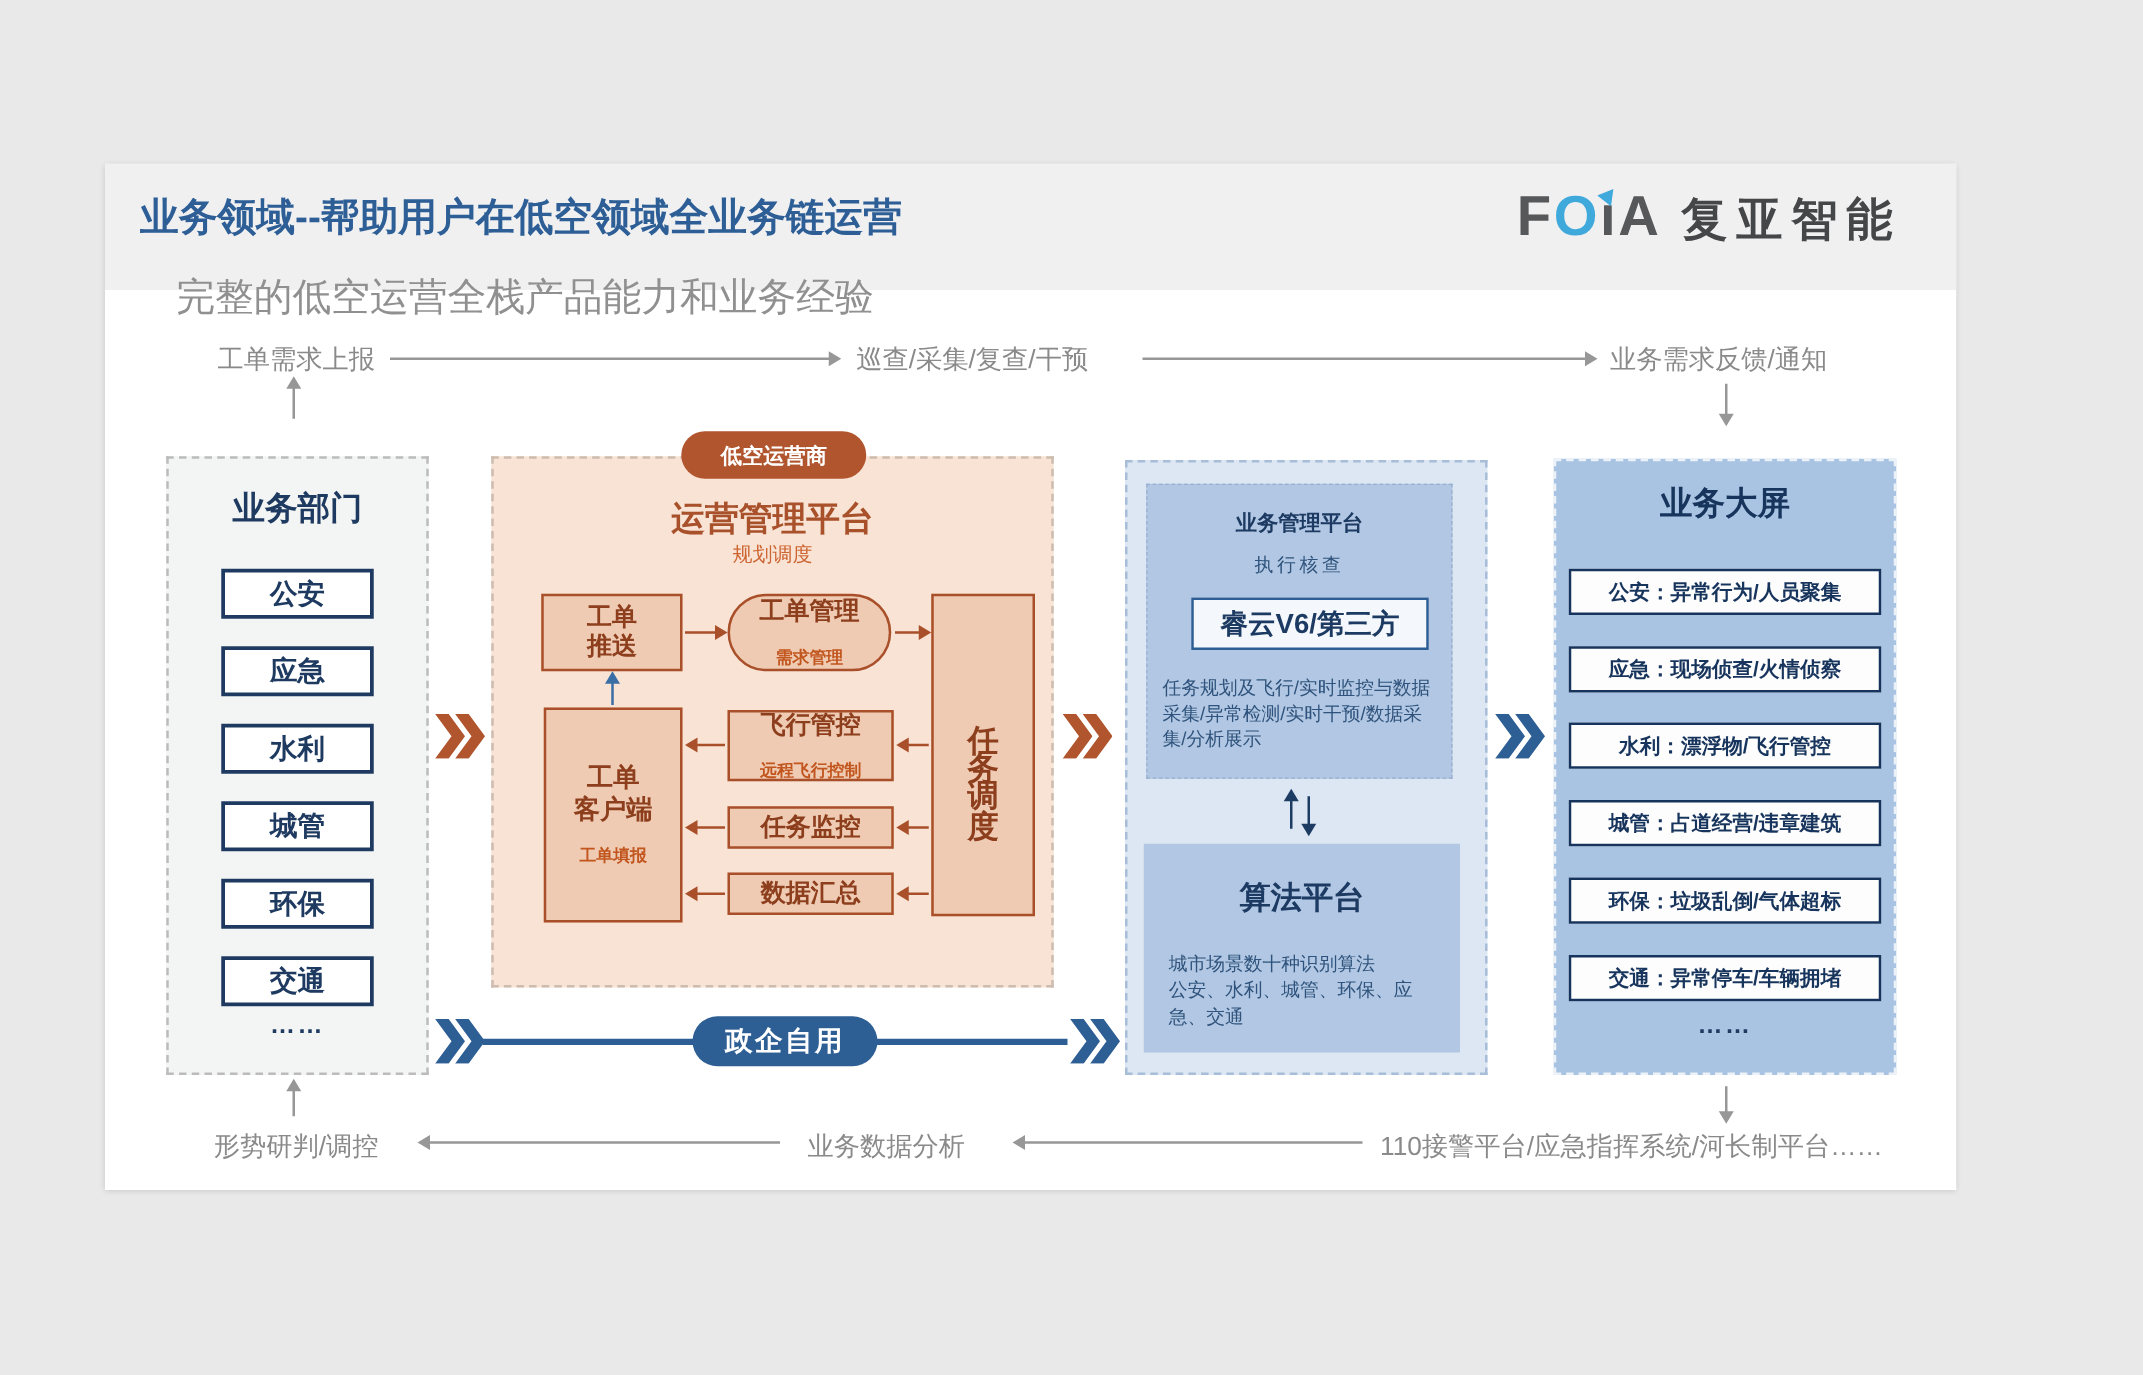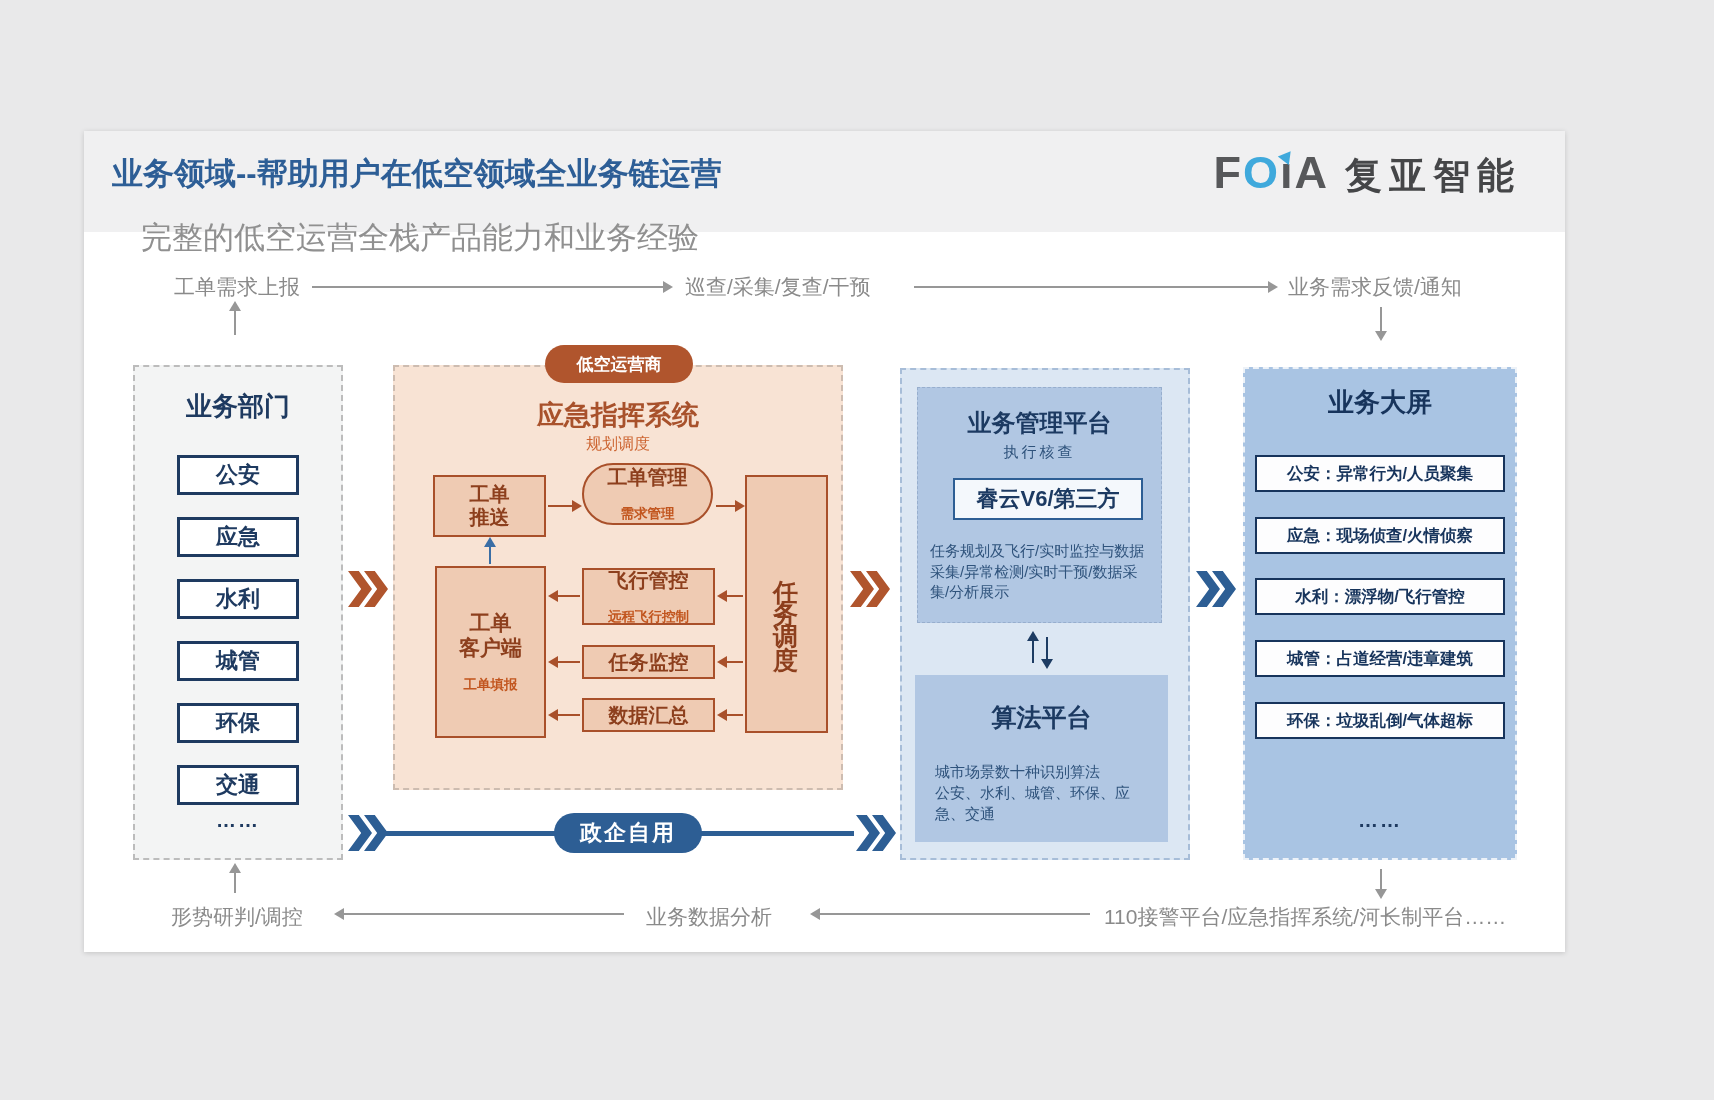--- a/index.html
+++ b/index.html
@@ -66,21 +66,21 @@
   .obox{background:#efcbb3;border:2.5px solid #a9502a;color:#8d3f1d;
     display:flex;flex-direction:column;align-items:center;justify-content:center;text-align:center;font-weight:bold;}
   .obox .main{font-size:20px;line-height:1.15;}
   .obox .sub{font-size:13.5px;color:#c2561f;margin-top:18px;line-height:1.1;}
   .ml{white-space:pre-line;}
   .vtext{writing-mode:vertical-rl;text-orientation:upright;letter-spacing:22px;font-size:25px;font-weight:bold;color:#8d3f1d;}
 
   
   .biz{left:816px;top:237px;width:290px;height:492px;background:#dce7f3;border:2px dashed #a7bdd8;}
   .bizbox{left:833px;top:256px;width:245px;height:236px;background:#b1c7e3;border:1.5px dashed #97aecd;}
-  .bizbox-title{left:833px;top:276px;width:245px;text-align:center;font-size:24px;font-weight:bold;color:#1c3a62;}
+  .bizbox-title{left:833px;top:276px;width:245px;text-align:center;font-size:17px;font-weight:bold;color:#1c3a62;}
   .bizbox-sub{left:833px;top:312px;width:245px;text-align:center;font-size:15px;color:#2f537c;letter-spacing:3px;}
   .corebox{left:869px;top:347px;width:190px;height:42px;background:#f4f8fc;border:2.5px solid #2d5e94;
     display:flex;align-items:center;justify-content:center;font-size:22px;font-weight:bold;color:#1c3a62;}
   .bizdesc{left:846px;top:410px;width:218px;font-size:15px;color:#2f537c;line-height:1.38;}
   .algobox{left:831px;top:544px;width:253px;height:167px;background:#b1c7e3;}
   .algo-title{left:831px;top:570px;width:253px;text-align:center;font-size:25px;font-weight:bold;color:#1c3a62;}
   .algo-desc{left:851px;top:630px;width:220px;font-size:15px;color:#2f537c;line-height:1.4;}
 
   
   .screen{left:1159px;top:236px;width:274px;height:493px;background:#a9c4e3;border:2px dashed #edf2f8;}
@@ -131,28 +131,28 @@
   <div class="abs dept-item" style="top:634px;">交通</div>
   <div class="abs more" style="left:49px;top:678px;width:210px;">……</div>
 
   <div class="chevpair" style="left:264px;top:440px;">
     <span class="chev orange"></span>
       <span class="chev orange"></span>
   </div>
 
   <div class="abs ops"></div>
   <div class="abs ops-badge">低空运营商</div>
-  <div class="abs ops-title">应急指挥系统</div>
+  <div class="abs ops-title">运营管理平台</div>
   <div class="abs ops-sub">规划调度</div>
 
   <div class="abs obox" style="left:349px;top:344px;width:113px;height:62px;">
     <div class="main ml">工单
 推送</div>
   </div>
-  <div class="abs obox" style="left:498px;top:332px;width:131px;height:62px;border-radius:31px;">
+  <div class="abs obox" style="left:498px;top:344px;width:131px;height:62px;border-radius:31px;">
     <div class="main">工单管理</div>
     <div class="sub">需求管理</div>
   </div>
   <div class="abs obox" style="left:661px;top:344px;width:83px;height:258px;">
     <div class="vtext">任务调度</div>
   </div>
   <div class="abs obox" style="left:351px;top:435px;width:111px;height:172px;">
     <div class="main ml" style="font-size:21px;">工单
 客户端</div>
     <div class="sub">工单填报</div>
@@ -203,20 +203,21 @@
       <span class="chev navy"></span>
   </div>
 
   <div class="abs screen"></div>
   <div class="abs screen-title">业务大屏</div>
   <div class="abs sitem" style="top:324px;">公安：异常行为/人员聚集</div>
   <div class="abs sitem" style="top:386px;">应急：现场侦查/火情侦察</div>
   <div class="abs sitem" style="top:447px;">水利：漂浮物/飞行管控</div>
   <div class="abs sitem" style="top:509px;">城管：占道经营/违章建筑</div>
   <div class="abs sitem" style="top:571px;">环保：垃圾乱倒/气体超标</div>
+  <div class="abs sitem" style="top:633px;">交通：异常停车/车辆拥堵</div>
   <div class="abs more" style="left:1159px;top:678px;width:274px;">……</div>
 
   <div class="chevpair" style="left:264px;top:684px;">
     <span class="chev navy"></span>
       <span class="chev navy"></span>
   </div>
   <div class="abs midline"></div>
   <div class="abs midpill">政企自用</div>
   <div class="chevpair" style="left:772px;top:684px;">
     <span class="chev navy"></span>

